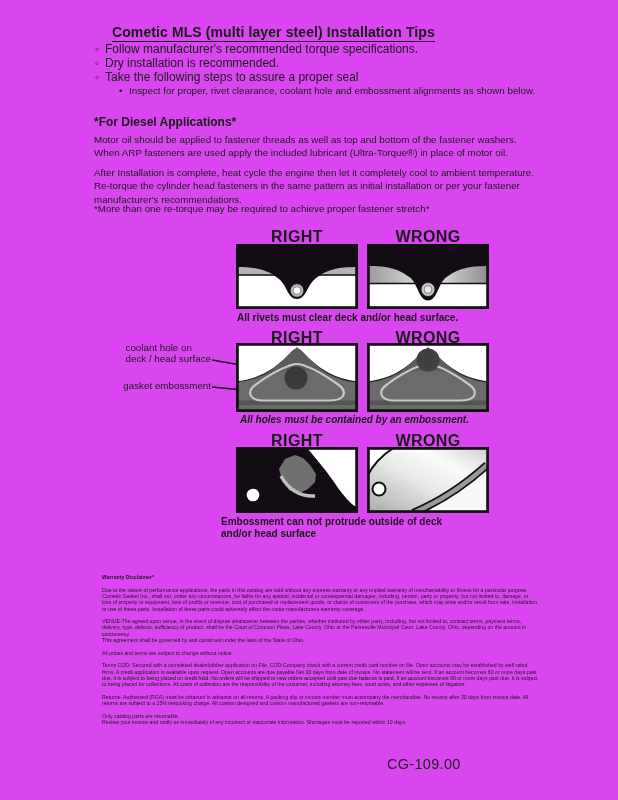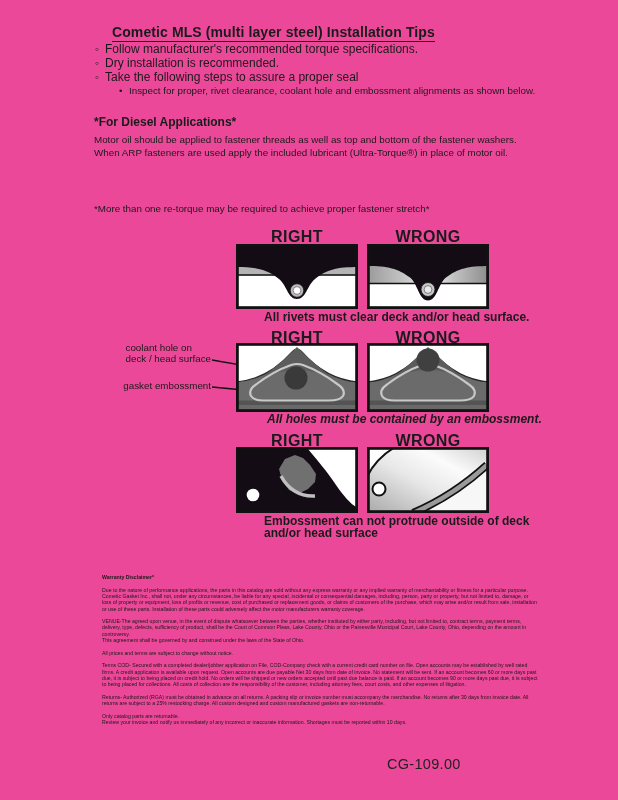--- a/index.html
+++ b/index.html
@@ -1,29 +1,29 @@
 <!DOCTYPE html>
 <html><head>
 <meta charset="utf-8">
 <style>
   html,body{margin:0;padding:0;background:#ffffff;}
-  .page{position:relative;width:618px;height:800px;background:#ec4899;
+  .page{position:relative;width:618px;height:800px;background:#d946ef;
         font-family:"Liberation Sans",sans-serif;color:#1a1a1a;overflow:hidden;}
   .abs{position:absolute;}
   .title{left:112px;top:24px;font-size:14px;font-weight:bold;
          border-bottom:1.6px solid #111;padding-bottom:1px;letter-spacing:.1px;}
   .bullets{left:95px;top:43px;font-size:12px;line-height:13.8px;}
   .subs{left:119px;top:84px;font-size:9.8px;line-height:13.8px;}
   .b{position:relative;padding-left:10px;}
   .bullets .b::before{content:"◦";position:absolute;left:0;top:0;}
   .subs .b::before{content:"•";position:absolute;left:0;top:0;}
   .h-diesel{left:94px;top:115px;font-size:12px;font-weight:bold;}
   .para{left:94px;width:448px;font-size:9.8px;line-height:13.3px;}
   .dlabel{width:122px;text-align:center;font-size:16px;font-weight:bold;letter-spacing:.4px;}
-  .cap{font-size:12px;font-weight:bold;line-height:11.5px;margin-left:27px;}
+  .cap{font-size:10px;font-weight:bold;line-height:11.5px;}
   .sidelabel{font-size:9.8px;line-height:11px;}
   .panel{display:block;}
   .fine{left:102px;top:574px;width:436px;font-size:5.2px;line-height:6.35px;}
   .fine .fp{margin:0 0 6.2px 0;}
   .fine .fh{font-weight:bold;margin:0 0 6.2px 0;}
   .fine .nogap{margin:0;}
   .footer-code{left:387px;top:756px;font-size:14.5px;letter-spacing:.3px;color:#222;}
 </style>
 </head>
 <body>
@@ -36,20 +36,21 @@
     <div class="b">Follow manufacturer's recommended torque specifications.</div>
     <div class="b">Dry installation is recommended.</div>
     <div class="b">Take the following steps to assure a proper seal</div>
   </div>
   <div class="abs subs">
     <div class="b">Inspect for proper, rivet clearance, coolant hole and embossment alignments as shown below.</div>
   </div>
 
   <div class="abs para" style="top:133px;">Motor oil should be applied to fastener threads as well as top and bottom of the fastener washers. When ARP fasteners are used apply the included lubricant (Ultra-Torque®) in place of motor oil.</div>
   <div class="abs h-diesel">*For Diesel Applications*</div>
+  <div class="abs para" style="top:166px;">After Installation is complete, heat cycle the engine then let it completely cool to ambient temperature. Re-torque the cylinder head fasteners in the same pattern as initial installation or per your fastener manufacturer's recommendations.</div>
   <div class="abs para" style="top:202px;">*More than one re-torque may be required to achieve proper fastener stretch*</div>
 
   <div class="abs dlabel" style="left:236px;top:228px;">RIGHT</div>
   <div class="abs dlabel" style="left:367px;top:228px;">WRONG</div>
 
   <svg class="abs panel" style="left:236px;top:244px;" width="122" height="65" viewBox="0 0 122 65">
     <rect x="0" y="0" width="122" height="65" fill="#ffffff"></rect>
     <rect x="2" y="23" width="118" height="8.5" fill="#b4b4b4"></rect>
     <line x1="2" y1="31" x2="120" y2="31" stroke="#101010" stroke-width="1.6"></line>
     <path d="M0,0 H122 V23 C101,23 91,25.5 79,35 C71,41.5 70,55 61,55 C52,55 51,41.5 43,35 C31,25.5 21,23 0,23 Z" fill="#140c14"></path>
@@ -143,21 +144,21 @@
     <rect x="0" y="0" width="122" height="66" fill="#ffffff"></rect>
     <path d="M28,0 C15,8 6,17 0,30 V66 H122 V0 Z" fill="url(#gd3)"></path>
     <path d="M54,66 C80,54 104,38 122,22 L122,66 Z" fill="#f7f7f7"></path>
     <path d="M46,66 C72,55 98,38 120,18" fill="none" stroke="#111" stroke-width="8"></path>
     <path d="M46,66 C72,55 98,38 120,18" fill="none" stroke="#9a9a9a" stroke-width="4.5"></path>
     <path d="M28,0 C15,8 6,17 0,30" fill="none" stroke="#111" stroke-width="2"></path>
     <circle cx="12" cy="42" r="6.5" fill="#ffffff" stroke="#111" stroke-width="2"></circle>
     <rect x="1.4" y="1.4" width="119.2" height="63.2" fill="none" stroke="#111" stroke-width="2.8"></rect>
   </svg>
 
-  <div class="abs cap" style="left:237px;top:516px;">
+  <div class="abs cap" style="left:221px;top:516px;">
     <div>Embossment can not protrude outside of deck</div>
     <div>and/or head surface</div>
   </div>
 
   <div class="abs fine">
     <div class="fh">Warranty Disclaimer*</div>
     <p class="fp">Due to the nature of performance applications, the parts in this catalog are sold without any express warranty or any implied warranty of merchantability or fitness for a particular purpose.  Cometic Gasket Inc., shall not, under any circumstances, be liable for any special, incidental or consequential damages, including, person, party or property, but not limited to, damage, or loss of property or equipment, loss of profits or revenue, cost of purchased or replacement goods, or claims of customers of the purchase, which may arise and/or result from sale, installation or use of these parts.  Installation of these parts could adversely affect the motor manufacturers warranty coverage.</p>
     <p class="fp nogap">VENUE-The agreed upon venue, in the event of dispute whatsoever between the parties, whether instituted by either party, including, but not limited to, contract terms, payment terms, delivery, type, defects, sufficiency of product, shall be the Court of Common Pleas, Lake County, Ohio or the Painesville Municipal Court, Lake County, Ohio, depending on the amount in controversy.</p>
     <p class="fp">This agreement shall be governed by and construed under the laws of the State of Ohio.</p>
     <p class="fp">All prices and terms are subject to change without notice.</p>

